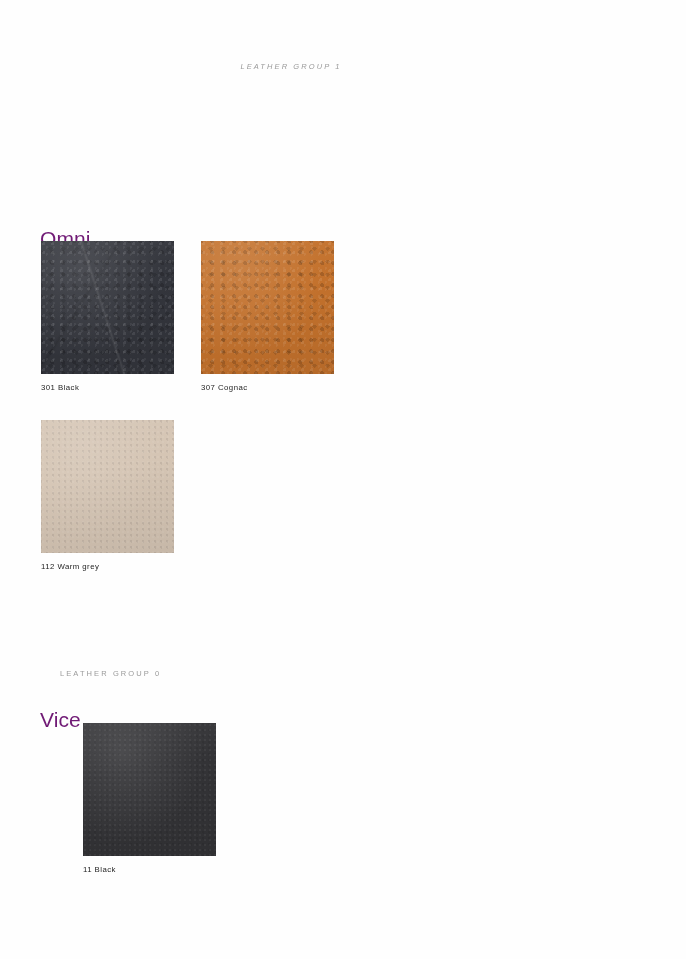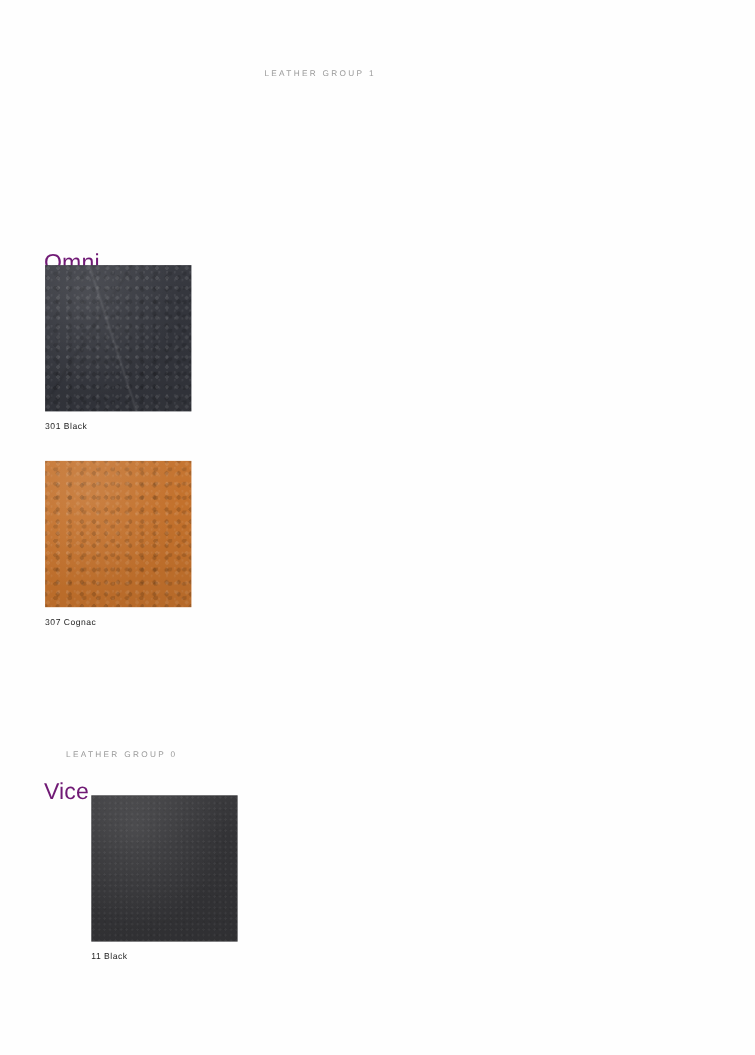--- a/index.html
+++ b/index.html
@@ -32,26 +32,26 @@
     color: #9a9a9a;
     font-weight: 400;
     white-space: nowrap;
     text-transform: uppercase;
   }
   .eyebrow-center {
     left: 0;
     width: 582px;
     text-align: center;
     top: 62px;
+    font-style: italic;
   }
   .eyebrow-left {
     left: 60px;
     top: 669px;
     text-align: left;
-    margin-top: 12px;
   }
 
   
   .section-title {
     position: absolute;
     left: 40px;
     font-size: 21px;
     font-weight: 400;
     letter-spacing: 0.1px;
     color: #701a75;
@@ -64,21 +64,21 @@
   .grid {
     position: absolute;
     left: 41px;
     width: 620px;
   }
   #grid-omni { top: 241px; }
   #grid-vice { top: 723px; padding-left: 42px; }
 
   .grid-row {
     display: flex;
-    flex-direction: column;
+    flex-direction: row;
     gap: 27px;
     margin-bottom: 28px;
   }
   .grid-row:last-child { margin-bottom: 0; }
 
   .swatch-cell {
     width: 133px;
     flex: 0 0 133px;
   }
 
@@ -174,20 +174,27 @@
         </div>
         <div class="swatch-label">307 Cognac</div>
       </div>
 
 
 
     </div>
 
     <div class="grid-row">
 
+      <div class="swatch-cell">
+        <div class="swatch-chip" id="chip-0-1-0" style="background-color: rgb(213, 197, 180);">
+          <div class="grain grain-fine"></div>
+          <div class="sheen"></div>
+        </div>
+        <div class="swatch-label">112 Warm grey</div>
+      </div>
 
 
     </div>
 
   </div>
 
   <div class="eyebrow eyebrow-left">LEATHER GROUP 0</div>
 
   <h1 class="section-title" id="title-vice">Vice</h1>
 

